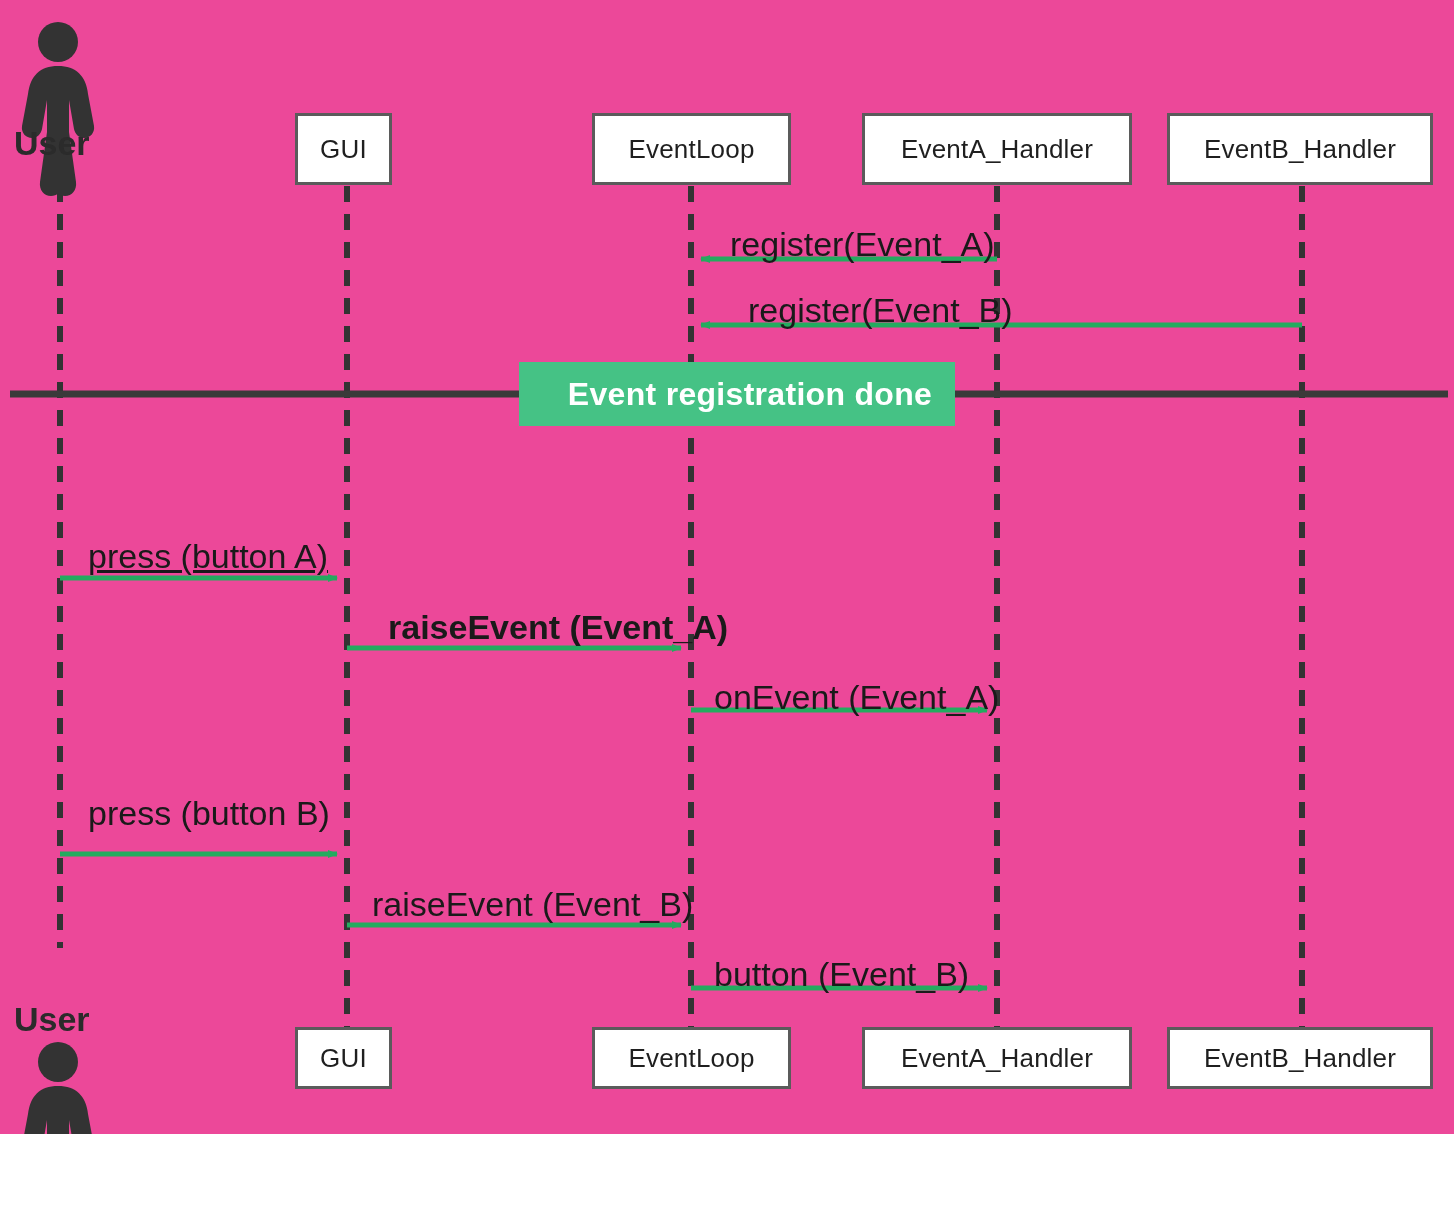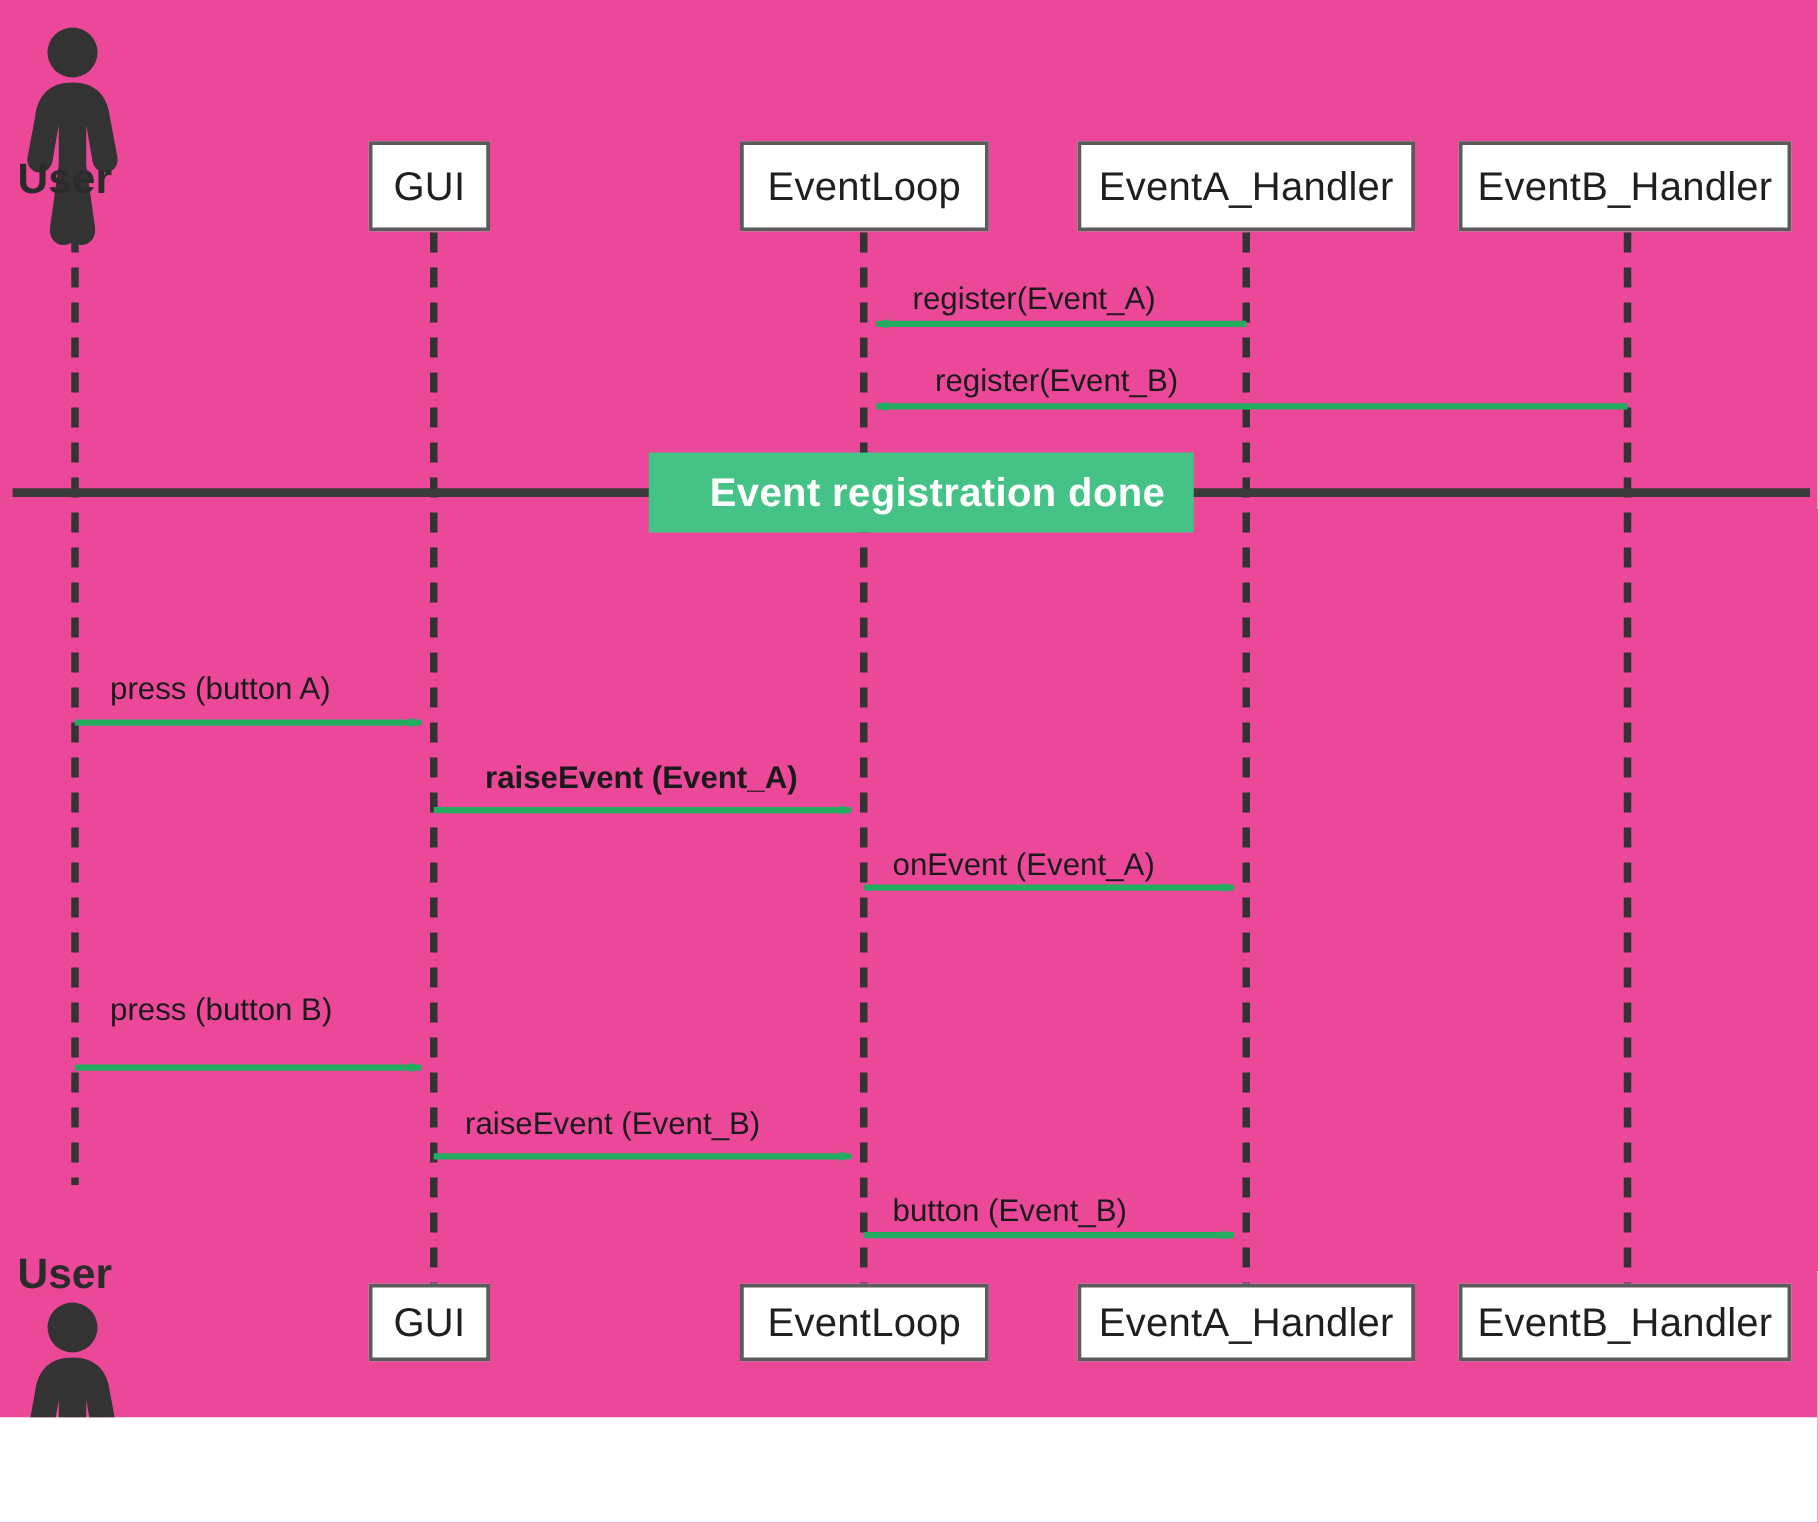--- a/index.html
+++ b/index.html
@@ -27,35 +27,35 @@
   }
   .participant-box {
     position: absolute;
     box-sizing: border-box;
     border: 3px solid #5b5b5b;
     background: #ffffff;
     display: flex;
     align-items: center;
     justify-content: center;
     color: #1f1f1f;
-    font-size: 32px;
+    font-size: 26px;
     letter-spacing: 0.2px;
     white-space: nowrap;
   }
   .actor-label {
     position: absolute;
     color: #2b2b2b;
     font-size: 34px;
     font-weight: bold;
     white-space: nowrap;
   }
   .msg-label {
     position: absolute;
     color: #1a1a1a;
-    font-size: 25px;
+    font-size: 34px;
     white-space: nowrap;
   }
   .divider-note {
     position: absolute;
     box-sizing: border-box;
     display: flex;
     align-items: center;
     justify-content: center;
     color: #ffffff;
     font-size: 32px;
@@ -129,21 +129,21 @@
   </div>
   <div class="participant-box" style="left:862px; top:113px; width:270px; height:72px;">
     <span>EventA_Handler</span>
   </div>
   <div class="participant-box" style="left:1167px; top:113px; width:266px; height:72px;">
     <span>EventB_Handler</span>
   </div>
 
   <div class="msg-label" style="left:730px; top:225px;">register(Event_A)</div>
   <div class="msg-label" style="left:748px; top:291px;">register(Event_B)</div>
-  <div class="msg-label" style="left:88px; top:537px;">press (button A)</div>
+  <div class="msg-label" style="left:88px; top:537px;text-decoration:underline;">press (button A)</div>
   <div class="msg-label" style="left:388px; top:608px;font-weight:bold;">raiseEvent (Event_A)</div>
   <div class="msg-label" style="left:714px; top:678px;">onEvent (Event_A)</div>
   <div class="msg-label" style="left:88px; top:794px;">press (button B)</div>
   <div class="msg-label" style="left:372px; top:885px;text-align:center;">raiseEvent (Event_B)</div>
   <div class="msg-label" style="left:714px; top:955px;">button (Event_B)</div>
 
   <div class="divider-note" style="left:519px; top:362px; width:436px; height:64px;padding-left:26px;">Event registration done</div>
 
   <div class="actor-label" style="left:14px; top:1000px;">User</div>
 

